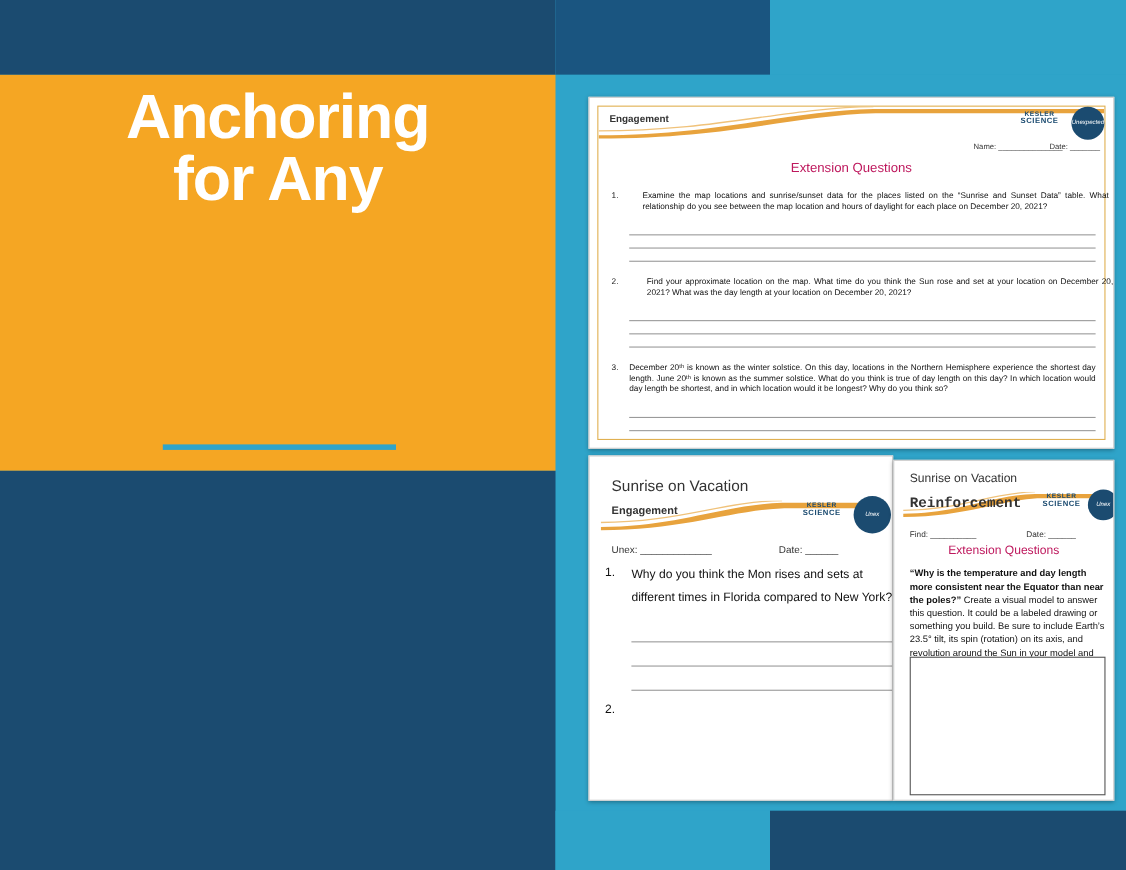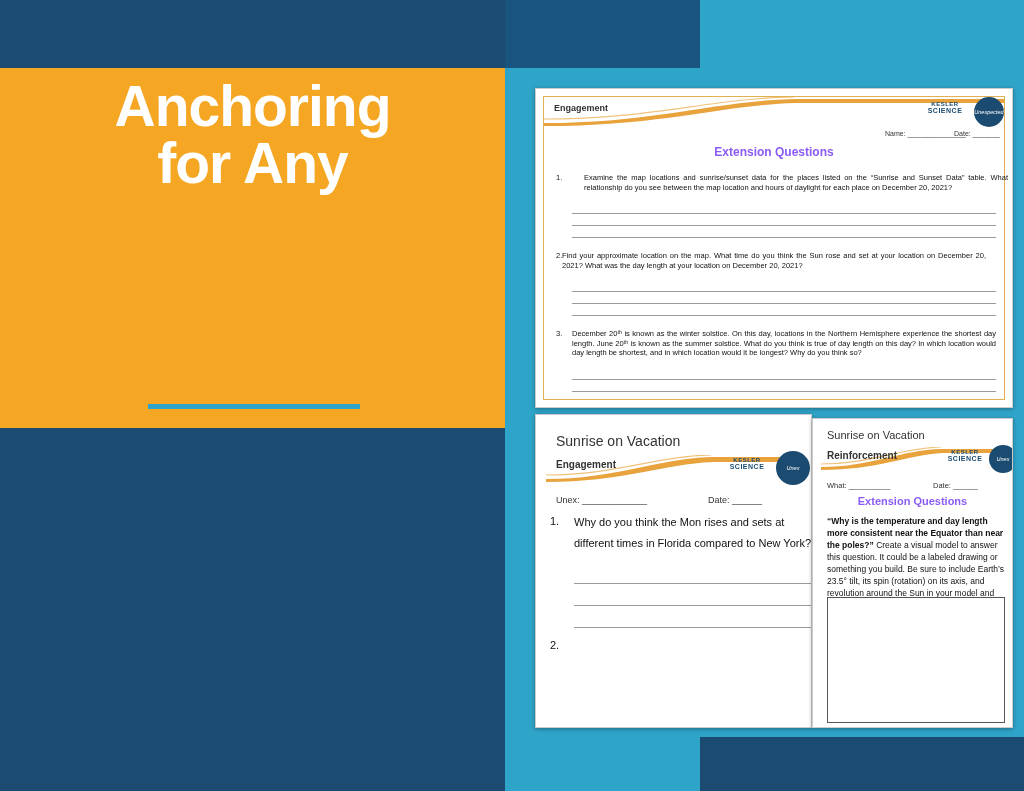--- a/index.html
+++ b/index.html
@@ -140,22 +140,22 @@
   .name-date-row {
     position: absolute;
     font-size: 7px;
     color: #333333;
     text-align: right;
   }
   .section-title {
     position: absolute;
     width: 100%;
     text-align: center;
-    font-weight: bold;
-    color: #8b5cf6;
+    font-weight: normal;
+    color: #be185d;
   }
   .q-num {
     position: absolute;
     font-size: 7.5px;
     color: #111111;
   }
   .q-text {
     position: absolute;
     font-size: 7.5px;
     line-height: 9.5px;
@@ -282,21 +282,21 @@
 
     <div class="section-title" style="top:56px; font-size:12px;">Extension Questions</div>
 
     <div class="q-num" style="left:20px; top:84px;">1.</div>
     <div class="q-text" style="left:48px; top:84px; width:424px;">Examine the map locations and sunrise/sunset data for the places listed on the “Sunrise and Sunset Data” table. What relationship do you see between the map location and hours of daylight for each place on December 20, 2021?</div>
     <div class="rule" style="left:36px; top:124px; width:424px;"></div>
     <div class="rule" style="left:36px; top:136px; width:424px;"></div>
     <div class="rule" style="left:36px; top:148px; width:424px;"></div>
 
     <div class="q-num" style="left:20px; top:162px;">2.</div>
-    <div class="q-text" style="left:26px; top:162px; width:424px;">Find your approximate location on the map. What time do you think the Sun rose and set at your location on December 20, 2021? What was the day length at your location on December 20, 2021?</div>
+    <div class="q-text" style="left:52px; top:162px; width:424px;">Find your approximate location on the map. What time do you think the Sun rose and set at your location on December 20, 2021? What was the day length at your location on December 20, 2021?</div>
     <div class="rule" style="left:36px; top:202px; width:424px;"></div>
     <div class="rule" style="left:36px; top:214px; width:424px;"></div>
     <div class="rule" style="left:36px; top:226px; width:424px;"></div>
 
     <div class="q-num" style="left:20px; top:240px;">3.</div>
     <div class="q-text" style="left:36px; top:240px; width:424px;">December 20ᵗʰ is known as the winter solstice. On this day, locations in the Northern Hemisphere experience the shortest day length. June 20ᵗʰ is known as the summer solstice. What do you think is true of day length on this day? In which location would day length be shortest, and in which location would it be longest? Why do you think so?</div>
     <div class="rule" style="left:36px; top:290px; width:424px;"></div>
     <div class="rule" style="left:36px; top:302px; width:424px;"></div>
   </div>
 
@@ -337,31 +337,31 @@
 
     <div class="big-title" style="left:14px; top:10px; font-size:11px;">Sunrise on Vacation</div>
 
     <div class="swoosh" style="left:8px; top:28px; width:188px; height:24px;">
       <svg width="188" height="24" viewBox="0 0 188 24">
         <path d="M0,20 C50,20 80,3 120,2 L188,2 L188,6 L122,6 C86,8 56,23 0,23 Z" fill="#e8a33d"></path>
         <path d="M0,17 C50,17 80,1 120,0" stroke="#f0c27a" stroke-width="1.2" fill="none"></path>
       </svg>
     </div>
 
-    <div class="sheet-label" style="left:14px; top:31px; font-size:10px;">Reinforcement</div>
+    <div class="sheet-label" style="left:14px; top:31px; font-size:13px;font-family:Liberation Mono, monospace;">Reinforcement</div>
 
     <div class="badge" style="left:128px; top:30px; width:48px;">
       <div class="k1">KESLER</div>
       <div class="k2">SCIENCE</div>
     </div>
     <div class="seal" style="left:176px; top:26px; width:28px; height:28px;">
       <span>Unex</span>
     </div>
 
-    <div class="name-date-row" style="left:14px; top:62px; width:90px; text-align:left; font-size:7.5px;">What: __________</div>
+    <div class="name-date-row" style="left:14px; top:62px; width:90px; text-align:left; font-size:7.5px;">Find: __________</div>
     <div class="name-date-row" style="left:120px; top:62px; width:76px; text-align:left; font-size:7.5px;">Date: ______</div>
 
     <div class="section-title" style="top:76px; font-size:11px;">Extension Questions</div>
 
     <div class="q-text-md" style="left:14px; top:96px; width:182px;">
       <span class="bold">“Why is the temperature and day length more consistent near the Equator than near the poles?”</span><span> Create a visual model to answer this question. It could be a labeled drawing or something you build. Be sure to include Earth’s 23.5° tilt, its spin (rotation) on its axis, and revolution around the Sun in your model and explanation.</span>
     </div>
 
     <div class="answer-box" style="left:14px; top:178px; width:176px; height:124px;"></div>
   </div>

